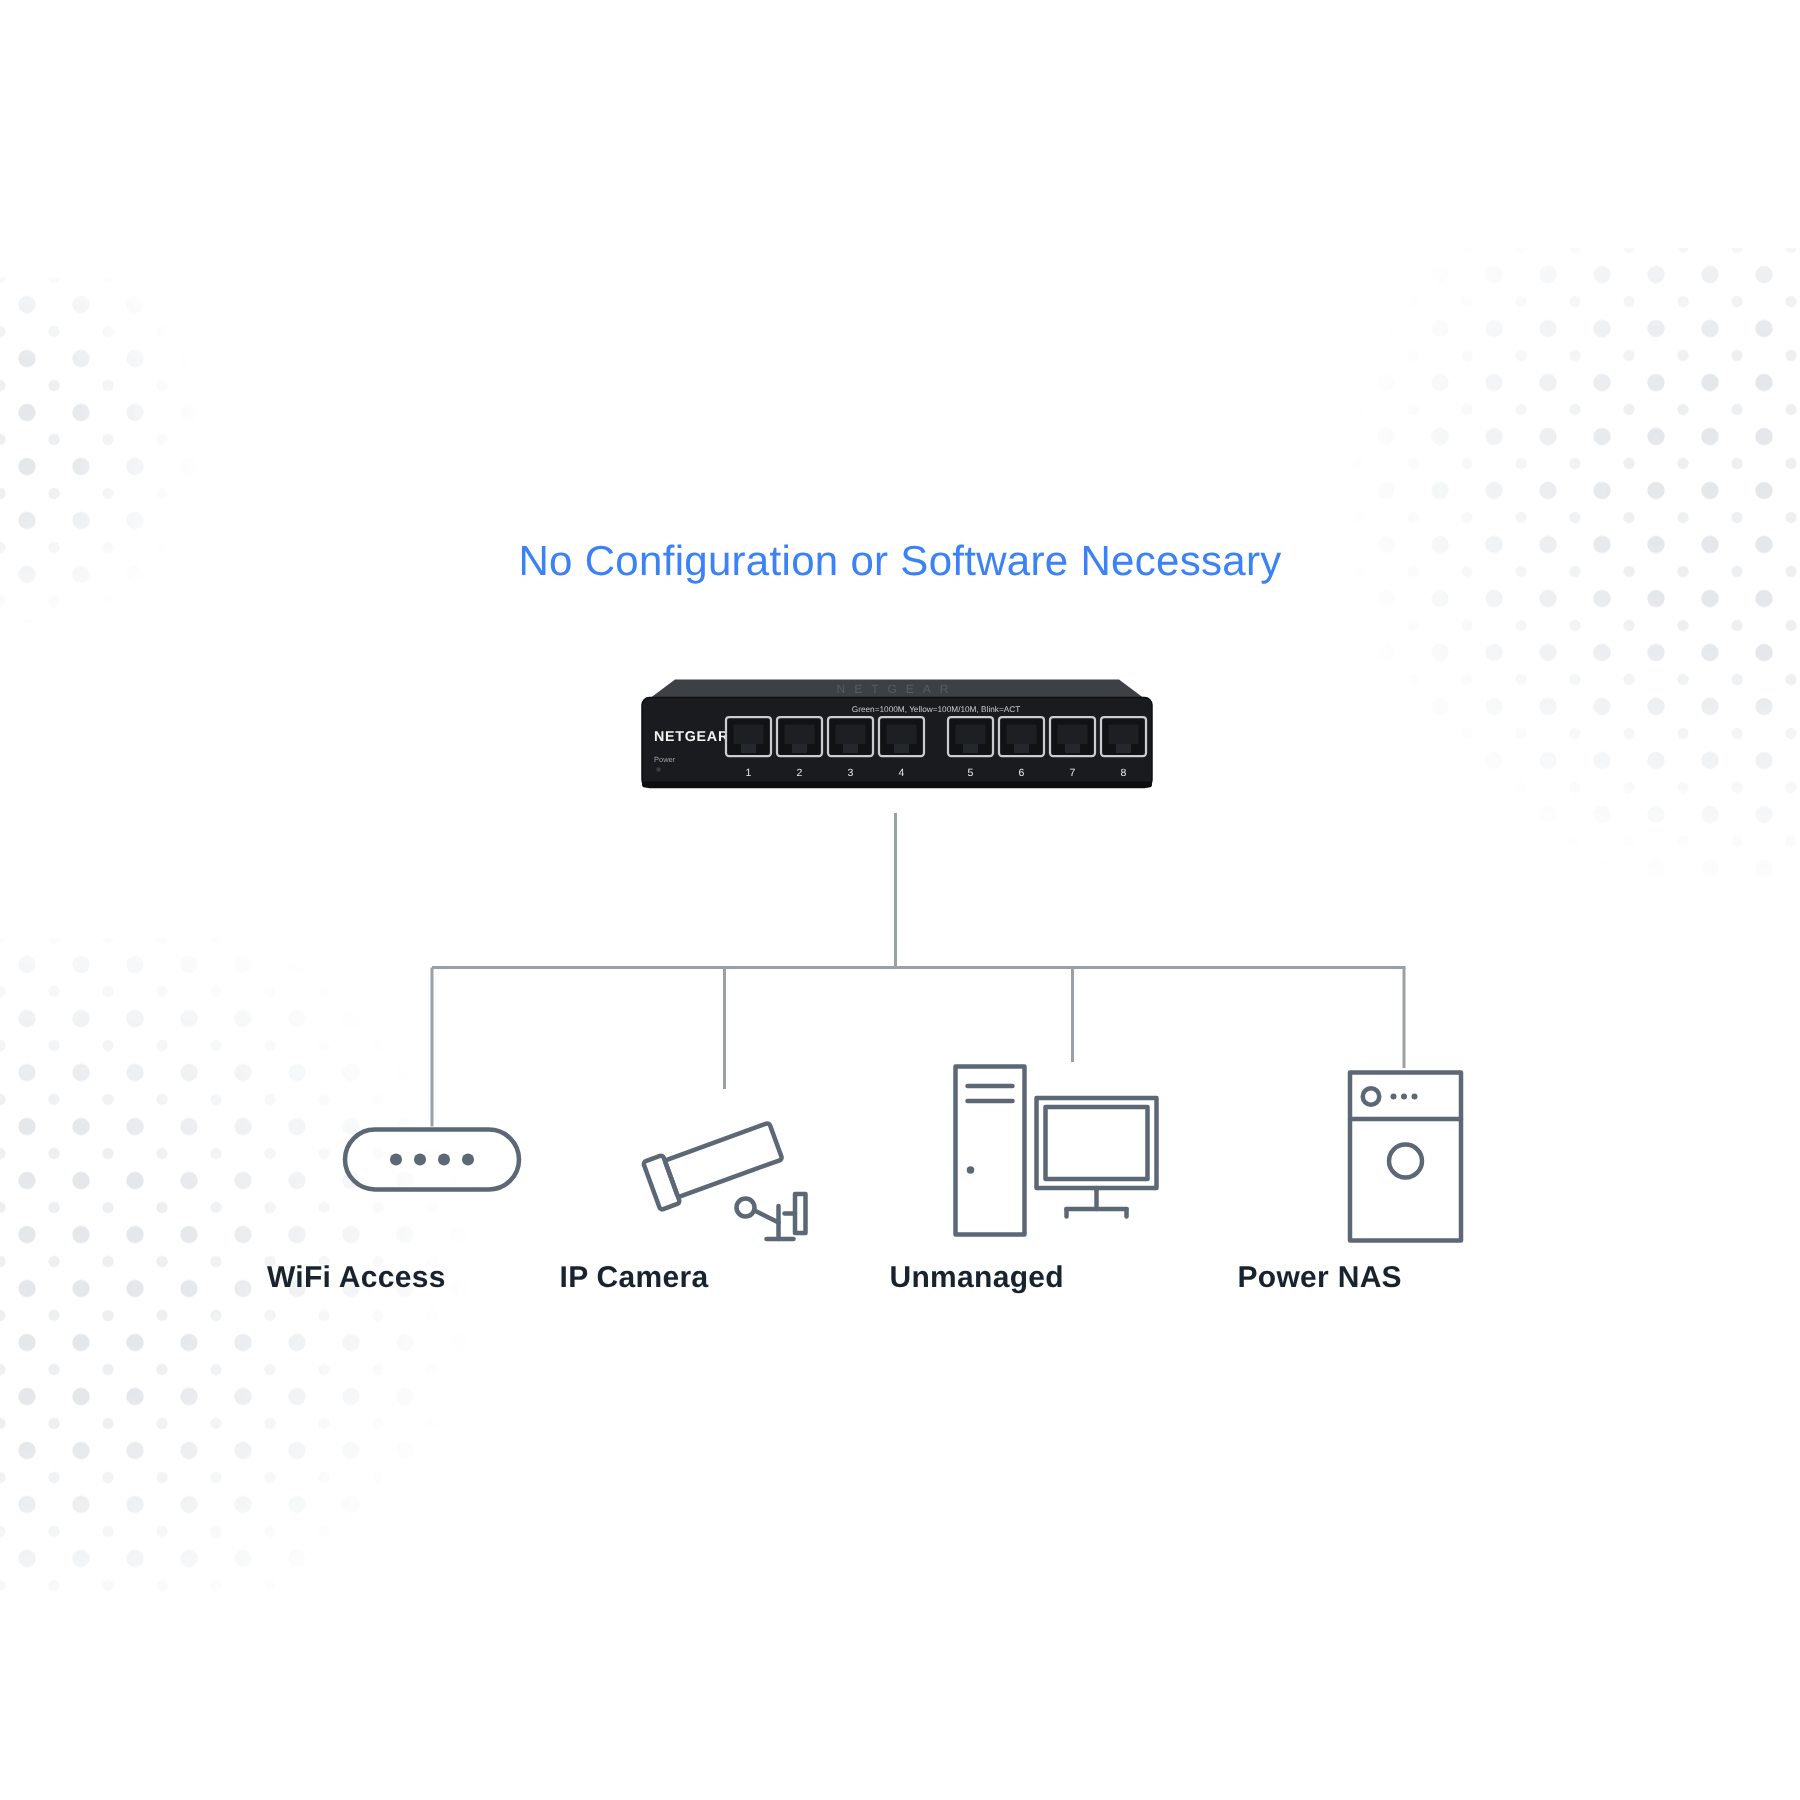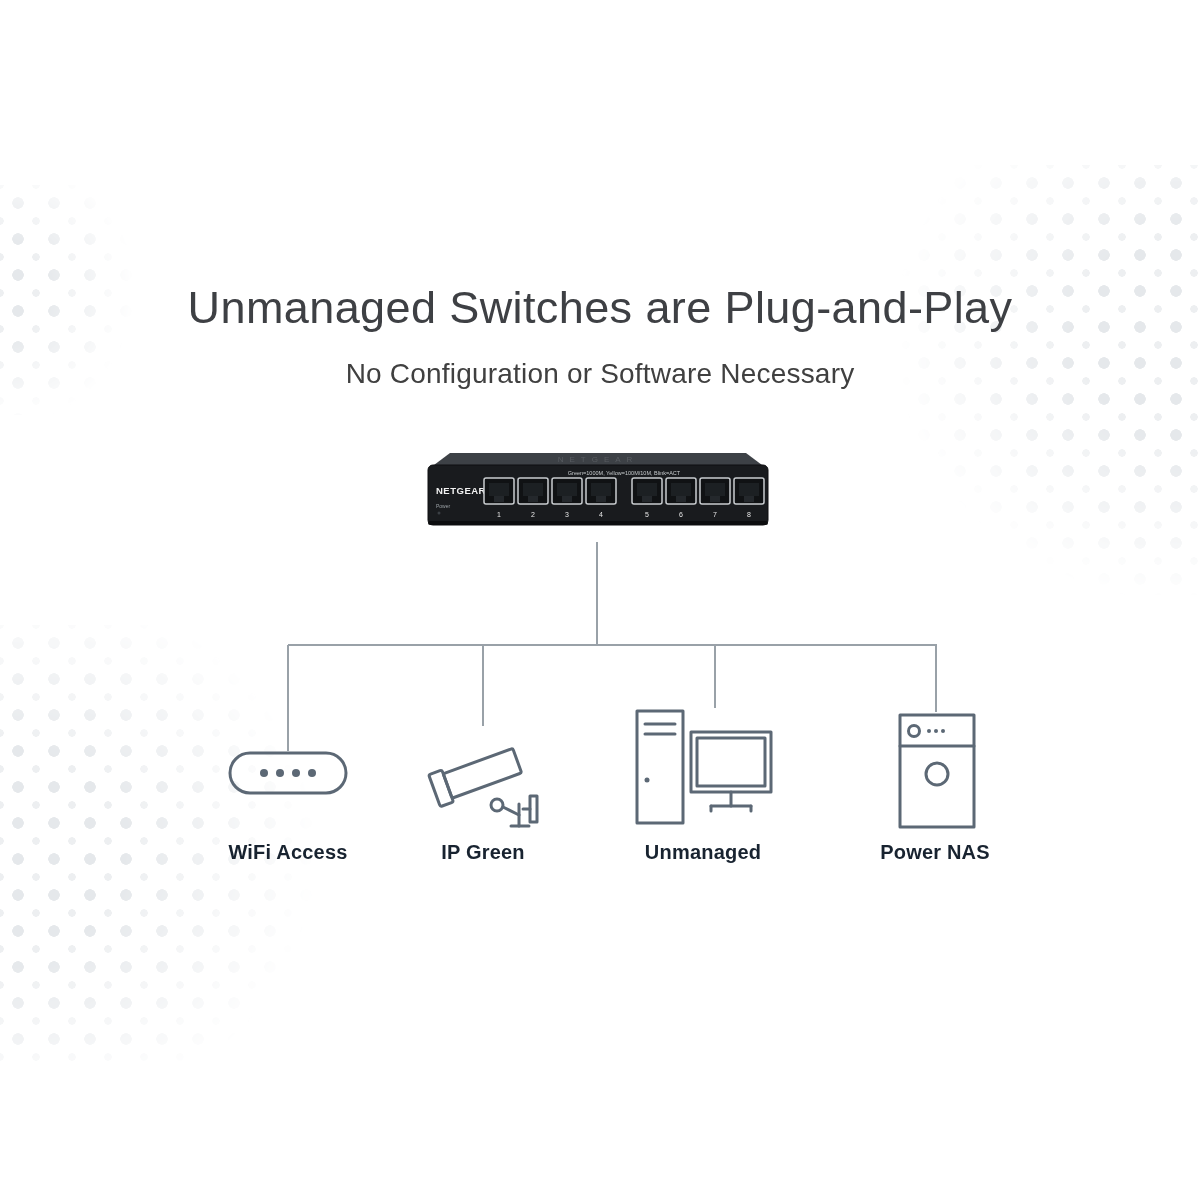--- a/index.html
+++ b/index.html
@@ -18,53 +18,52 @@
   .dots-bl{left:0;top:625px;width:340px;height:440px;
     -webkit-mask-image:radial-gradient(ellipse 120% 80% at 0% 52%,#000 30%,transparent 78%);
             mask-image:radial-gradient(ellipse 120% 80% at 0% 52%,#000 30%,transparent 78%);}
   .dots-tl{left:0;top:185px;width:150px;height:230px;
     -webkit-mask-image:radial-gradient(ellipse 120% 80% at 0% 45%,#000 25%,transparent 75%);
             mask-image:radial-gradient(ellipse 120% 80% at 0% 45%,#000 25%,transparent 75%);}
 
   .title{position:absolute;left:0;top:282px;width:100%;text-align:center;margin:0;
          font-size:45px;font-weight:400;color:#3e4044;letter-spacing:.4px;}
   .subtitle{position:absolute;left:0;top:358px;width:100%;text-align:center;margin:0;
-         font-size:28px;font-weight:400;color:#404040;letter-spacing:.2px;}
+         font-size:28px;font-weight:400;color:#3b82f6;letter-spacing:.2px;}
 
   .connectors{position:absolute;left:0;top:0;}
   .conn{fill:none;stroke:#99a1a8;stroke-width:2;}
 
   .switch-svg{position:absolute;left:420px;top:450px;}
   .pf{fill:#101214;stroke:#c9cdd0;stroke-width:1.5;}
   .pi{fill:#1c2023;}
   .pt{fill:#24282c;}
   .pn{fill:#e6e6e6;font-size:7px;text-anchor:middle;font-family:"Liberation Sans",sans-serif;}
 
   .icon{position:absolute;}
   .icon svg{display:block;}
   .ic{fill:none;stroke:#5c6875;stroke-width:3;stroke-linecap:round;stroke-linejoin:round;}
   .icf{fill:#5c6875;stroke:none;}
 
-  .device-label{position:absolute;top:841px;width:220px;text-align:center;
+  .device-label{position:absolute;top:841px;width:220px;
          font-size:20px;font-weight:700;color:#182330;letter-spacing:.2px;}
   .lbl-wifi{left:178px;}
   .lbl-camera{left:373px;}
   .lbl-computer{left:593px;}
   .lbl-nas{left:825px;}
 </style>
 </head>
 <body>
 
 <div class="canvas">
 
   <div class="dots dots-tr"></div>
   <div class="dots dots-bl"></div>
   <div class="dots dots-tl"></div>
 
-  <h1 class="title">Unmanaged Switches are Plug-and-Play</h1>
   <h2 class="subtitle">No Configuration or Software Necessary</h2>
 
   <svg class="connectors" width="1200" height="780" viewBox="0 0 1200 780">
     <path class="conn" d="M597 542 V645"></path>
     <path class="conn" d="M288 645 H937"></path>
     <path class="conn" d="M288 645 V751"></path>
     <path class="conn" d="M483 645 V726"></path>
     <path class="conn" d="M715 645 V708"></path>
     <path class="conn" d="M936 645 V712"></path>
   </svg>
@@ -176,17 +175,17 @@
       <circle class="ic" cx="17" cy="19" r="5.5"></circle>
       <circle class="icf" cx="32" cy="19" r="2"></circle>
       <circle class="icf" cx="39" cy="19" r="2"></circle>
       <circle class="icf" cx="46" cy="19" r="2"></circle>
       <path class="ic" d="M3 34 H77"></path>
       <circle class="ic" cx="40" cy="62" r="11"></circle>
     </svg>
   </div>
 
   <div class="device-label lbl-wifi">WiFi Access</div>
-  <div class="device-label lbl-camera">IP Green</div>
+  <div class="device-label lbl-camera">IP Camera</div>
   <div class="device-label lbl-computer">Unmanaged</div>
   <div class="device-label lbl-nas">Power NAS</div>
 
 </div>
 
 </body></html>

